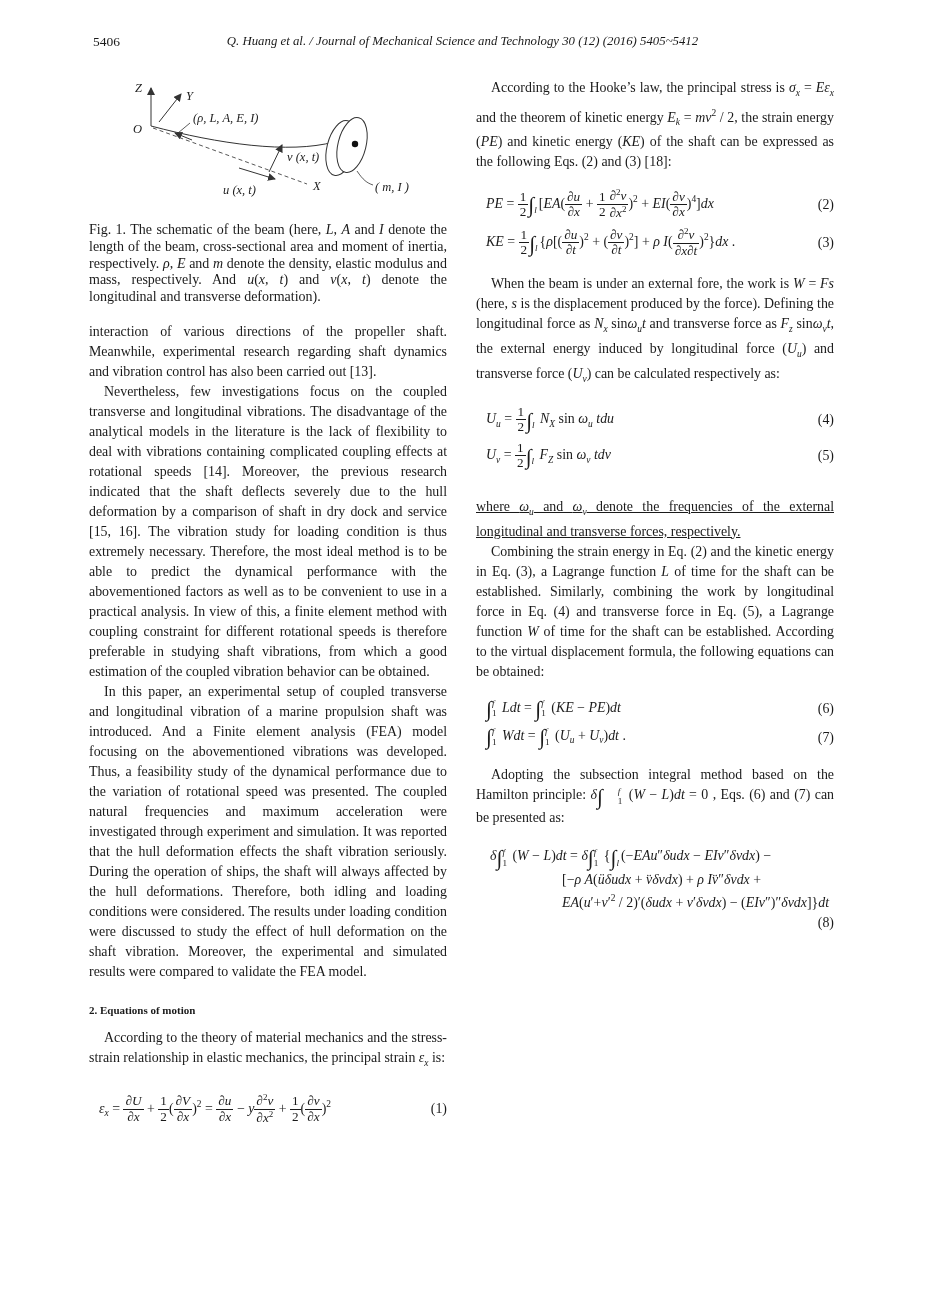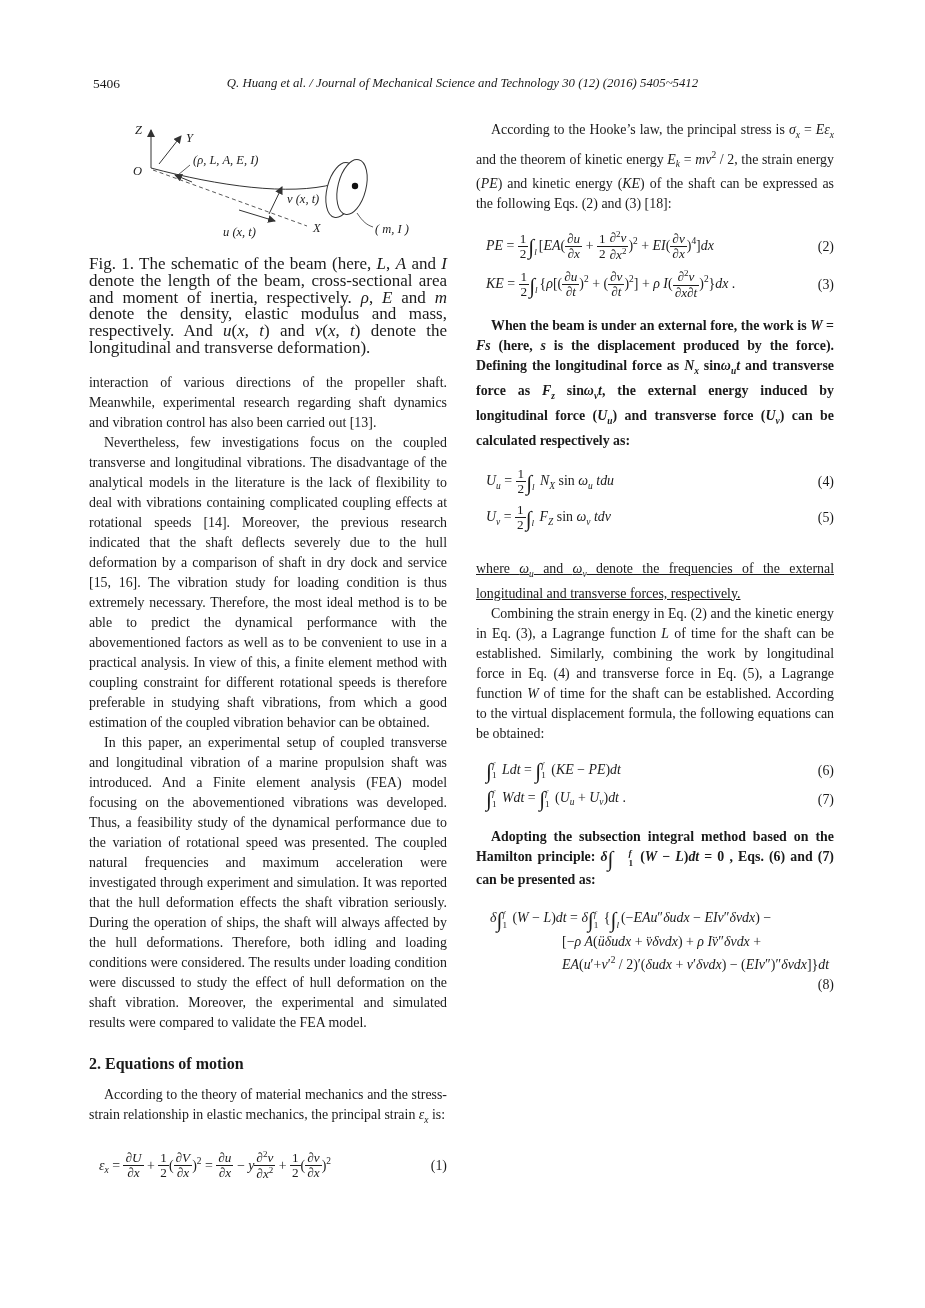--- a/index.html
+++ b/index.html
@@ -1,49 +1,49 @@
 <!DOCTYPE html>
 <html><head>
 <meta charset="utf-8">
 <style>
   html,body{margin:0;padding:0;background:#ffffff;}
   body{width:925px;height:1308px;overflow:hidden;position:relative;
        font-family:"Liberation Serif","DejaVu Serif",serif;color:#1a1a1a;}
   .sheet{position:absolute;inset:0;background:#fff;}
-  .hdr{position:relative;margin-top:76px;height:20px;padding:0 106px;}
+  .hdr{position:relative;margin-top:34px;height:20px;padding:0 106px;}
   .pageno{position:absolute;left:93px;top:0;font-size:13.5px;}
   .runtitle{display:block;text-align:center;font-style:italic;font-size:12.8px;}
   .cols{display:flex;gap:29px;padding:0 89px;margin-top:24px;}
   .col{width:358px;}
   p{margin:0;text-align:justify;font-size:13.9px;line-height:20px;}
   p.ind{text-indent:15px;}
-  .caption{font-size:17px;line-height:16.8px;text-align:justify;}
+  .caption{font-size:14px;line-height:16.8px;text-align:justify;margin-top:8px;}
   .fig{margin:0;padding:0;}
   svg text{font-family:"Liberation Serif","DejaVu Serif",serif;font-style:italic;
            font-size:12.5px;fill:#222;}
-  h2{font-size:16px;margin:22px 0 12px 0;}
+  h2{font-size:11px;margin:22px 0 12px 0;}
   
   .eq{display:flex;align-items:center;margin:30px 0;}
   .eq-body{flex:1;padding-left:10px;font-size:13.9px;line-height:1.15;}
   .eq-no{width:42px;text-align:right;font-size:13.9px;align-self:center;}
   .frac{display:inline-block;vertical-align:middle;text-align:center;
         font-size:0.95em;line-height:1.1;}
   .frac .fn{display:block;border-bottom:1px solid #1a1a1a;padding:0 2px;}
   .frac .fd{display:block;padding:0 2px;}
   .int{font-size:1.55em;vertical-align:-0.22em;line-height:1;}
   .ilim{display:inline-block;vertical-align:-0.55em;font-size:0.66em;
         line-height:1.15;text-align:left;margin-right:2px;}
   .ilim span{display:block;}
   sub,sup{font-size:0.68em;}
   .eq8{margin:18px 0 0 0;font-size:13.9px;}
   .eq8 .line{display:block;line-height:1.5;}
   .eq8 .i2{padding-left:72px;}
   .eq8-body{padding-left:14px;}
   .eq8-no{text-align:right;margin-top:2px;}
-  .mt8{margin-top:8px;}.mt14{margin-top:10px;font-weight:bold;}.mt16{margin-top:16px;}
+  .mt8{margin-top:8px;}.mt14{margin-top:10px;}.mt16{margin-top:16px;}
   .mt20{margin-top:20px;}.mt26{margin-top:26px;text-decoration:underline;}
   .eqgap{margin:16px 0 6px 0;}
   .eqtight{margin:6px 0 16px 0;}
 </style>
 </head>
 <body>
 
 <div class="sheet">
 
   <div class="hdr">

